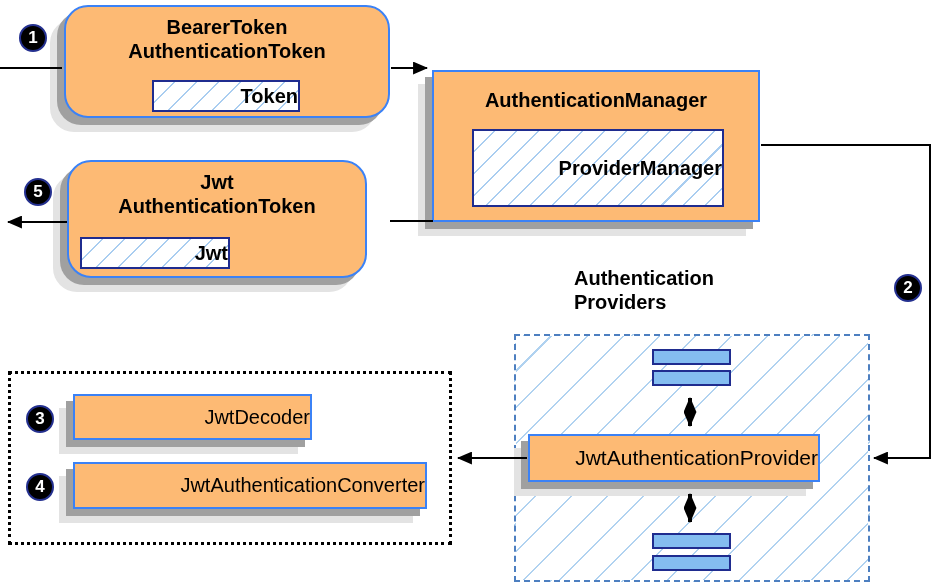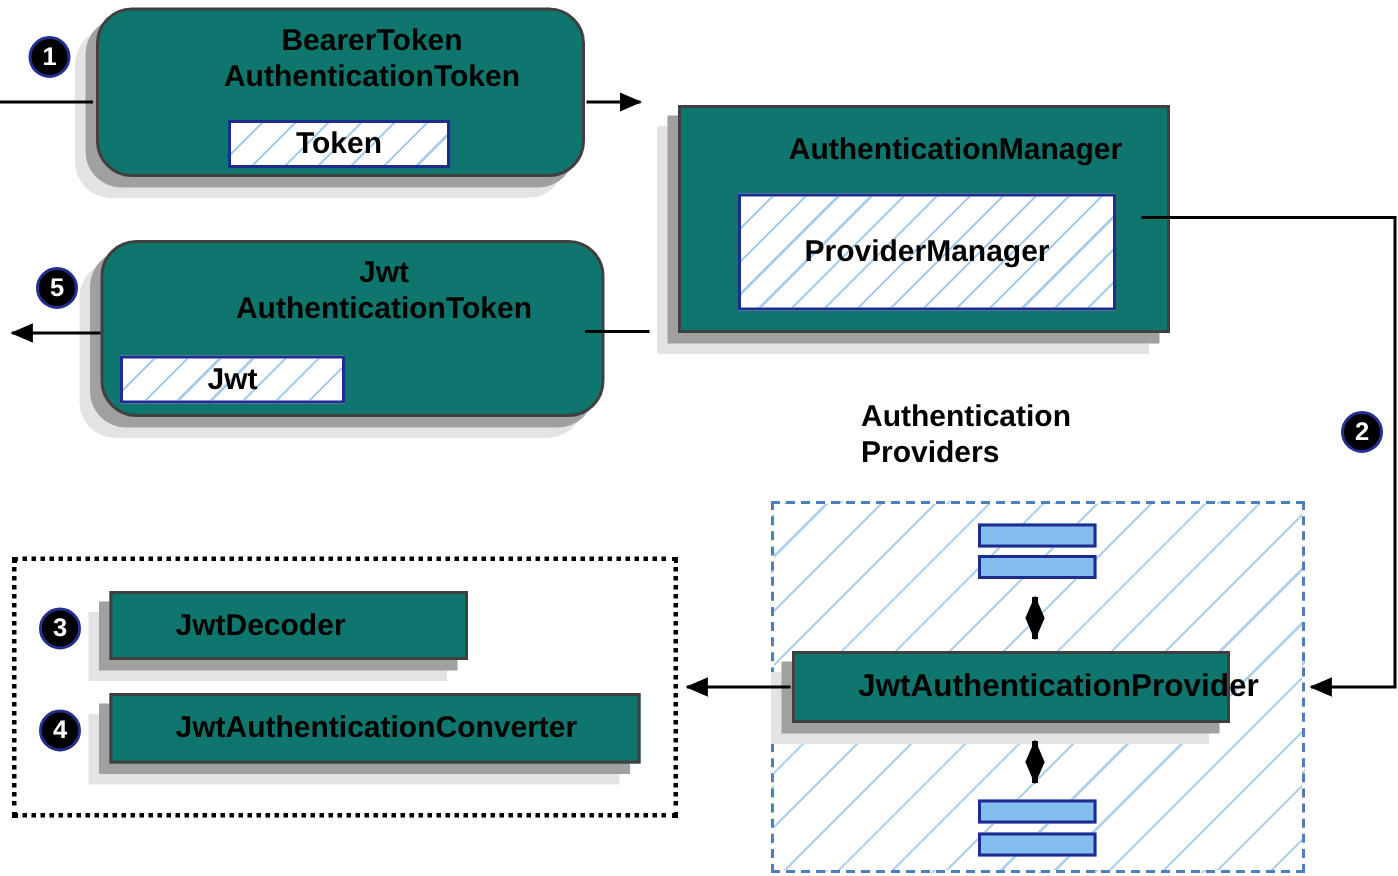--- a/index.html
+++ b/index.html
@@ -3,40 +3,39 @@
 <meta charset="utf-8">
 <style>
   html,body{margin:0;padding:0;background:#ffffff;}
   .canvas{
     position:relative;width:932px;height:584px;background:#ffffff;
     font-family:"Liberation Sans", sans-serif;overflow:hidden;color:#000;
   }
   
   .node{
     position:absolute;box-sizing:border-box;
-    background:#0f766e;border:2px solid #404040;
+    background:#fdba74;border:2px solid #3b82f6;
     box-shadow:-7px 7px 0 0 #a0a0a0, -14px 14px 0 0 #e3e3e3;
     z-index:2;
-    padding-left:42px;
   }
   .rounded{border-radius:24px;}
   .node-title{
     font-weight:bold;font-size:20px;line-height:24px;text-align:center;
     padding-top:8px;
   }
   .center-label{
-    display:flex;align-items:center;justify-content:flex-start;
-    font-weight:bold;font-size:20px;
+    display:flex;align-items:center;justify-content:flex-end;
+    font-weight:normal;font-size:20px;
   }
   .field{
     position:absolute;box-sizing:border-box;
     background:#ffffff;
     background-image:repeating-linear-gradient(135deg, rgba(0,0,0,0) 0px, rgba(0,0,0,0) 14px, #a9cdf0 14px, #a9cdf0 15.5px);
     border:2px solid #1f2c8f;
-    display:flex;align-items:center;justify-content:center;
+    display:flex;align-items:center;justify-content:flex-end;
     font-weight:bold;font-size:20px;
   }
   
   .providers-box{
     position:absolute;left:514px;top:334px;width:356px;height:248px;
     box-sizing:border-box;border:2px dashed #4d7fc0;
     background:#ffffff;
     background-image:repeating-linear-gradient(135deg, rgba(0,0,0,0) 0px, rgba(0,0,0,0) 24px, #b0d2f0 24px, #b0d2f0 25.5px);
     z-index:1;
   }
@@ -44,22 +43,22 @@
     position:absolute;left:8px;top:371px;width:444px;height:174px;
     box-sizing:border-box;border:3px dotted #000000;background:#ffffff;
     z-index:1;
   }
   .mini-rect{
     position:absolute;width:79px;height:16px;box-sizing:border-box;
     background:#84bdf0;border:2px solid #1f2c8f;z-index:2;
   }
   
   #bearer-node{left:64px;top:5px;width:326px;height:113px;}
-  #authmgr-node{left:432px;top:70px;width:328px;height:152px;margin-left:20px;}
-  #jwttoken-node{left:67px;top:160px;width:336px;height:118px;}
+  #authmgr-node{left:432px;top:70px;width:328px;height:152px;}
+  #jwttoken-node{left:67px;top:160px;width:300px;height:118px;}
   #provider-node{left:528px;top:434px;width:292px;height:48px;font-size:21px;}
   #decoder-node{left:73px;top:394px;width:239px;height:46px;}
   #converter-node{left:73px;top:462px;width:354px;height:47px;}
 
   #bearer-field{left:86px;top:73px;width:148px;height:32px;}
   #providermgr-field{left:38px;top:57px;width:252px;height:78px;}
   #jwt-field{left:11px;top:75px;width:150px;height:32px;}
   #authorities-field{left:170px;top:75px;width:137px;height:32px;}
 
   #providers-label{

